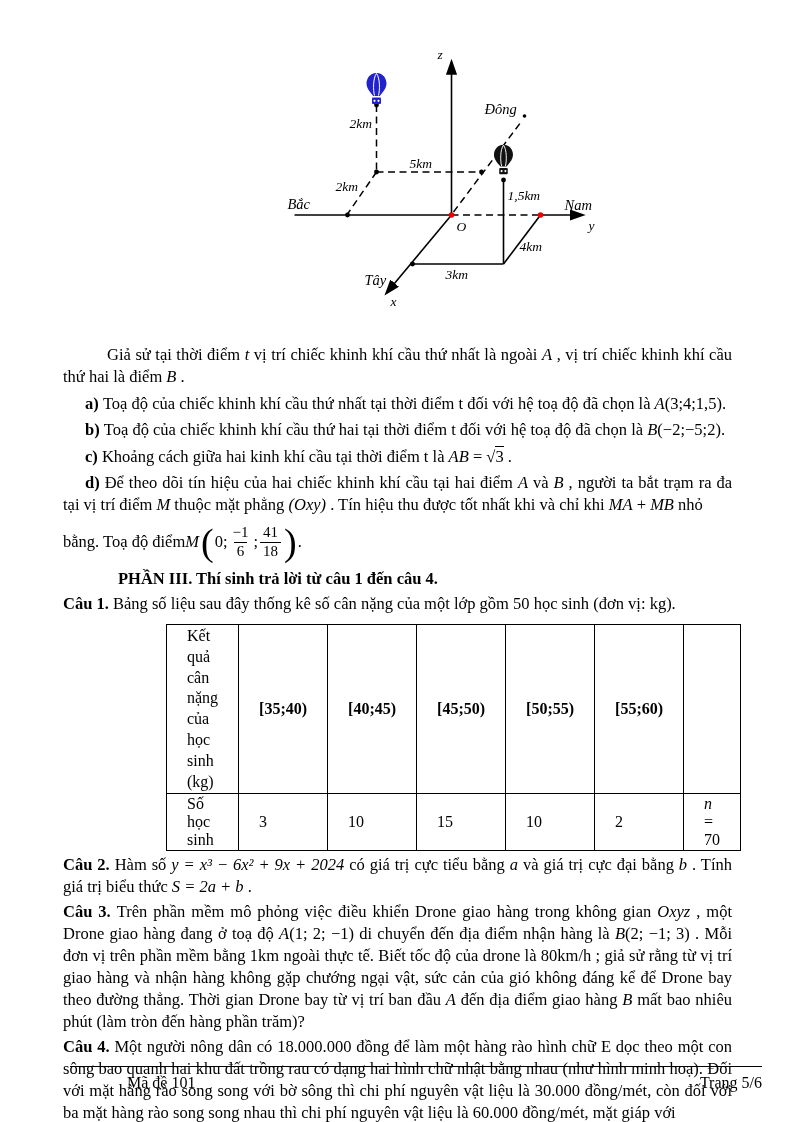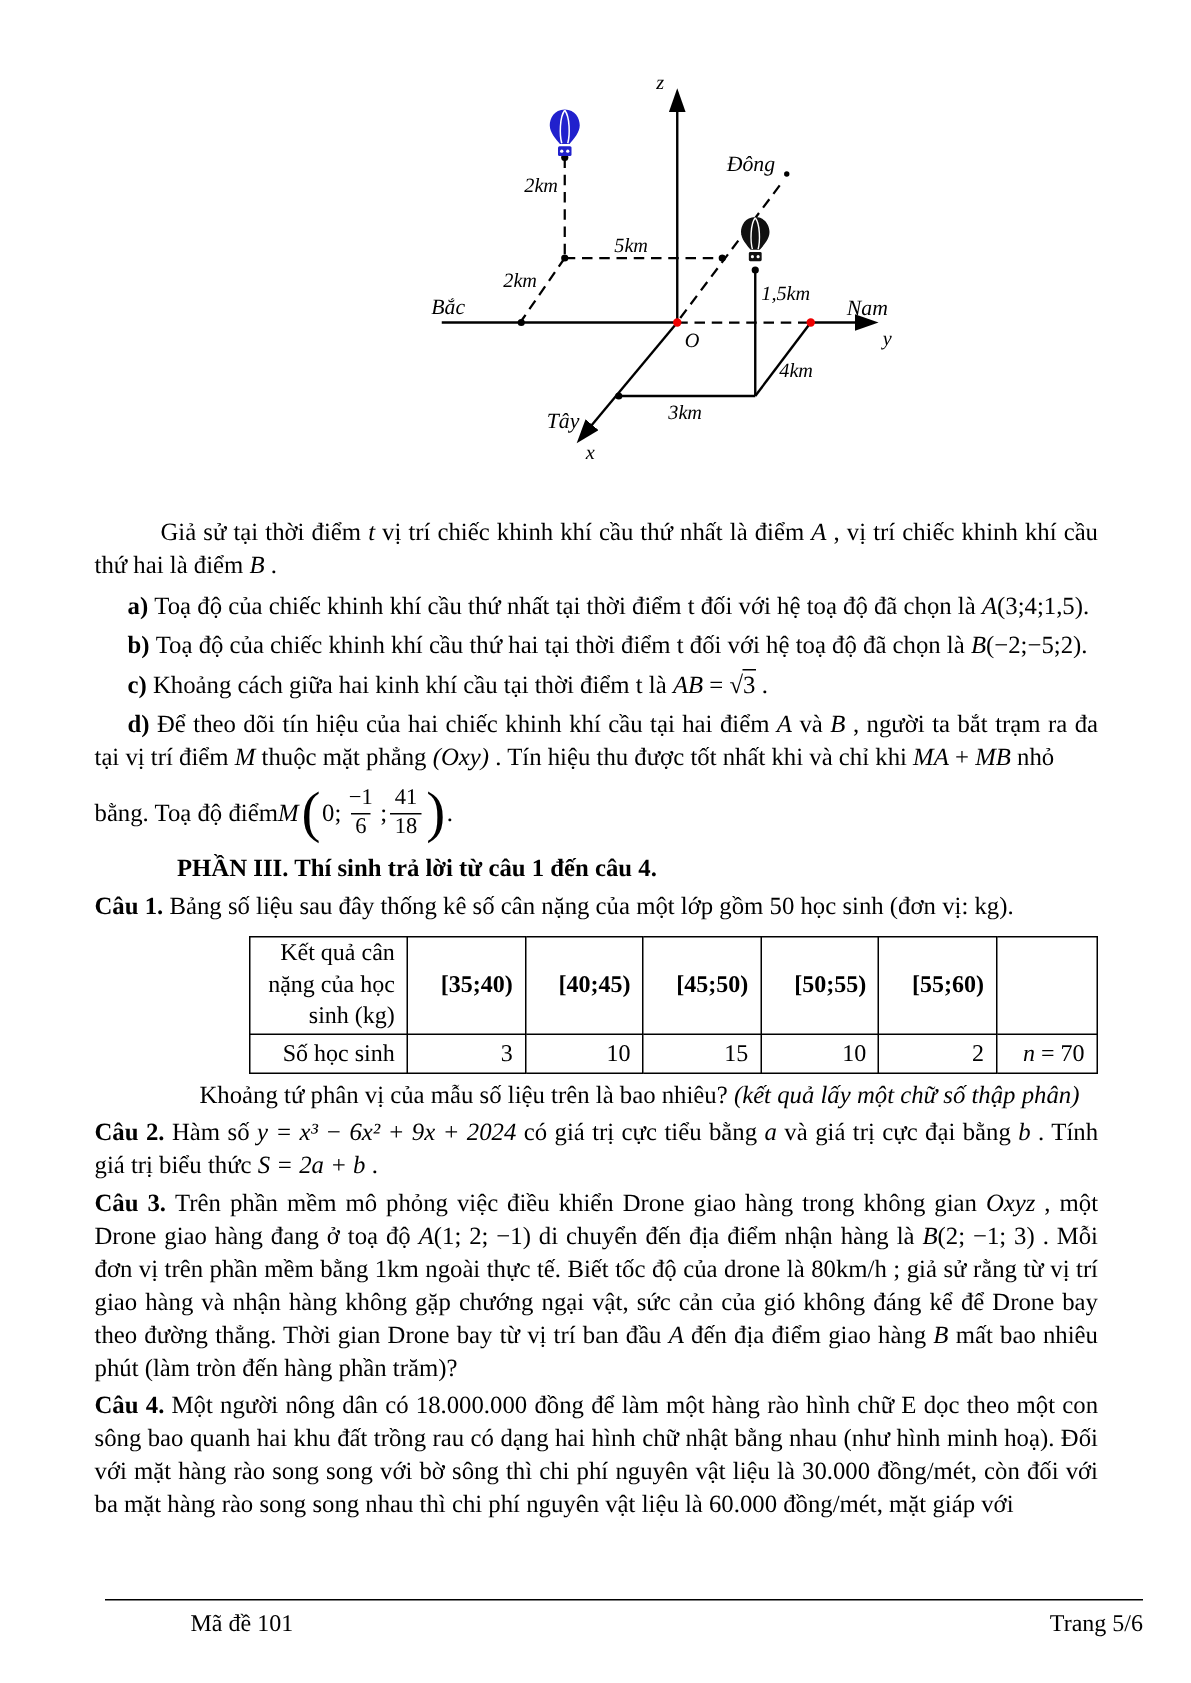--- a/index.html
+++ b/index.html
@@ -25,21 +25,21 @@
   .seg-i{font-style:italic;}
   .seg-ol{border-top:1px solid #000;}
   .p-mline{display:flex;align-items:center;height:48px;margin-top:2px;text-align:left;}
   .bigparen{font-size:38px;font-weight:300;line-height:1;padding:0 1px;}
   .mrow{display:inline-flex;align-items:center;font-style:normal;}
   .mvar{font-style:italic;padding-right:1px;}
   .frac{display:inline-flex;flex-direction:column;align-items:center;margin:0 2px;font-size:15px;line-height:1.15;}
   .frac .den{border-top:1.3px solid #000;padding:0 3px;}
   .frac .num{padding:0 3px;}
   table.stats{border-collapse:collapse;margin:9px 0 2px 103px;}
-  table.stats td{border:1.3px solid #000;text-align:right;font-size:16px;padding:1px 8px;vertical-align:middle;}
+  table.stats td{border:1.3px solid #000;text-align:left;font-size:16px;padding:1px 20px;vertical-align:middle;}
   td.c-label{width:132px;line-height:1.3;}
   td.c-int{width:72px;height:45px;font-weight:bold;}
   td.c-last{width:76px;}
   td.c-cnt{height:23px;}
   .ivar{font-style:italic;}
   .footer{position:absolute;top:1066px;left:70px;width:692px;border-top:1.6px solid #000;
           display:flex;justify-content:space-between;padding-top:7px;font-size:16px;}
   .footer .code{margin-left:57px;}
 </style>
 </head>
@@ -111,21 +111,21 @@
       <text x="205" y="72" class="dir">Đông</text>
       <text x="70" y="86">2km</text>
       <text x="130" y="126">5km</text>
       <text x="56" y="149">2km</text>
       <text x="228" y="158">1,5km</text>
       <text x="240" y="209">4km</text>
       <text x="166" y="237">3km</text>
     </svg>
   </div>
 
-  <p class="para p-intro"><span class="seg-n">Giả sử tại thời điểm </span><span class="seg-i">t</span><span class="seg-n"> vị trí chiếc khinh khí cầu thứ nhất là điểm </span><span class="seg-i">A</span><span class="seg-n"> , vị trí chiếc khinh khí cầu thứ hai là điểm </span><span class="seg-i">B</span><span class="seg-n"> .</span></p>
+  <p class="para p-intro"><span class="seg-n">Giả sử tại thời điểm </span><span class="seg-i">t</span><span class="seg-n"> vị trí chiếc khinh khí cầu thứ nhất là ngoài </span><span class="seg-i">A</span><span class="seg-n"> , vị trí chiếc khinh khí cầu thứ hai là điểm </span><span class="seg-i">B</span><span class="seg-n"> .</span></p>
   <p class="para p-item"><span class="seg-b">a) </span><span class="seg-n">Toạ độ của chiếc khinh khí cầu thứ nhất tại thời điểm t đối với hệ toạ độ đã chọn là </span><span class="seg-i">A</span><span class="seg-n">(3;4;1,5).</span></p>
   <p class="para p-item"><span class="seg-b">b) </span><span class="seg-n">Toạ độ của chiếc khinh khí cầu thứ hai tại thời điểm t đối với hệ toạ độ đã chọn là </span><span class="seg-i">B</span><span class="seg-n">(−2;−5;2).</span></p>
   <p class="para p-item"><span class="seg-b">c) </span><span class="seg-n">Khoảng cách giữa hai kinh khí cầu tại thời điểm t là </span><span class="seg-i">AB</span><span class="seg-n"> = √</span><span class="seg-ol">3</span><span class="seg-n"> .</span></p>
   <p class="para p-item"><span class="seg-b">d) </span><span class="seg-n">Để theo dõi tín hiệu của hai chiếc khinh khí cầu tại hai điểm </span><span class="seg-i">A</span><span class="seg-n"> và </span><span class="seg-i">B</span><span class="seg-n"> , người ta bắt trạm ra đa tại vị trí điểm </span><span class="seg-i">M</span><span class="seg-n"> thuộc mặt phẳng </span><span class="seg-i">(Oxy)</span><span class="seg-n"> . Tín hiệu thu được tốt nhất khi và chỉ khi </span><span class="seg-i">MA</span><span class="seg-n"> + </span><span class="seg-i">MB</span><span class="seg-n"> nhỏ</span></p>
 
   <p class="para p-mline">
     <span>bằng. Toạ độ điểm </span>
     <span class="mvar">M</span>
     <span class="bigparen">(</span>
     <span class="mrow">
@@ -163,21 +163,20 @@
         <td class="c-cnt">3</td>
         <td class="c-cnt">10</td>
         <td class="c-cnt">15</td>
         <td class="c-cnt">10</td>
         <td class="c-cnt">2</td>
         <td class="c-cnt"><span class="ivar">n</span><span> = 70</span></td>
       </tr>
     </tbody>
   </table>
 
-  <p class="para p-center"><span class="seg-n">Khoảng tứ phân vị của mẫu số liệu trên là bao nhiêu? </span><span class="seg-i">(kết quả lấy một chữ số thập phân)</span></p>
   <p class="para p-q"><span class="seg-b">Câu 2. </span><span class="seg-n">Hàm số </span><span class="seg-i">y = x³ − 6x² + 9x + 2024</span><span class="seg-n"> có giá trị cực tiểu bằng </span><span class="seg-i">a</span><span class="seg-n"> và giá trị cực đại bằng </span><span class="seg-i">b</span><span class="seg-n"> . Tính giá trị biểu thức </span><span class="seg-i">S = 2a + b</span><span class="seg-n"> .</span></p>
   <p class="para p-q"><span class="seg-b">Câu 3. </span><span class="seg-n">Trên phần mềm mô phỏng việc điều khiển Drone giao hàng trong không gian </span><span class="seg-i">Oxyz</span><span class="seg-n"> , một Drone giao hàng đang ở toạ độ </span><span class="seg-i">A</span><span class="seg-n">(1; 2; −1)</span><span class="seg-n"> di chuyển đến địa điểm nhận hàng là </span><span class="seg-i">B</span><span class="seg-n">(2; −1; 3)</span><span class="seg-n"> . Mỗi đơn vị trên phần mềm bằng 1km ngoài thực tế. Biết tốc độ của drone là 80km/h ; giả sử rằng từ vị trí giao hàng và nhận hàng không gặp chướng ngại vật, sức cản của gió không đáng kể để Drone bay theo đường thẳng. Thời gian Drone bay từ vị trí ban đầu </span><span class="seg-i">A</span><span class="seg-n"> đến địa điểm giao hàng </span><span class="seg-i">B</span><span class="seg-n"> mất bao nhiêu phút (làm tròn đến hàng phần trăm)?</span></p>
   <p class="para p-q"><span class="seg-b">Câu 4. </span><span class="seg-n">Một người nông dân có 18.000.000 đồng để làm một hàng rào hình chữ E dọc theo một con sông bao quanh hai khu đất trồng rau có dạng hai hình chữ nhật bằng nhau (như hình minh hoạ). Đối với mặt hàng rào song song với bờ sông thì chi phí nguyên vật liệu là 30.000 đồng/mét, còn đối với ba mặt hàng rào song song nhau thì chi phí nguyên vật liệu là 60.000 đồng/mét, mặt giáp với</span></p>
 </div>
 
 <div class="footer">
   <span class="code">Mã đề 101</span>
   <span>Trang 5/6</span>
 </div>
 

